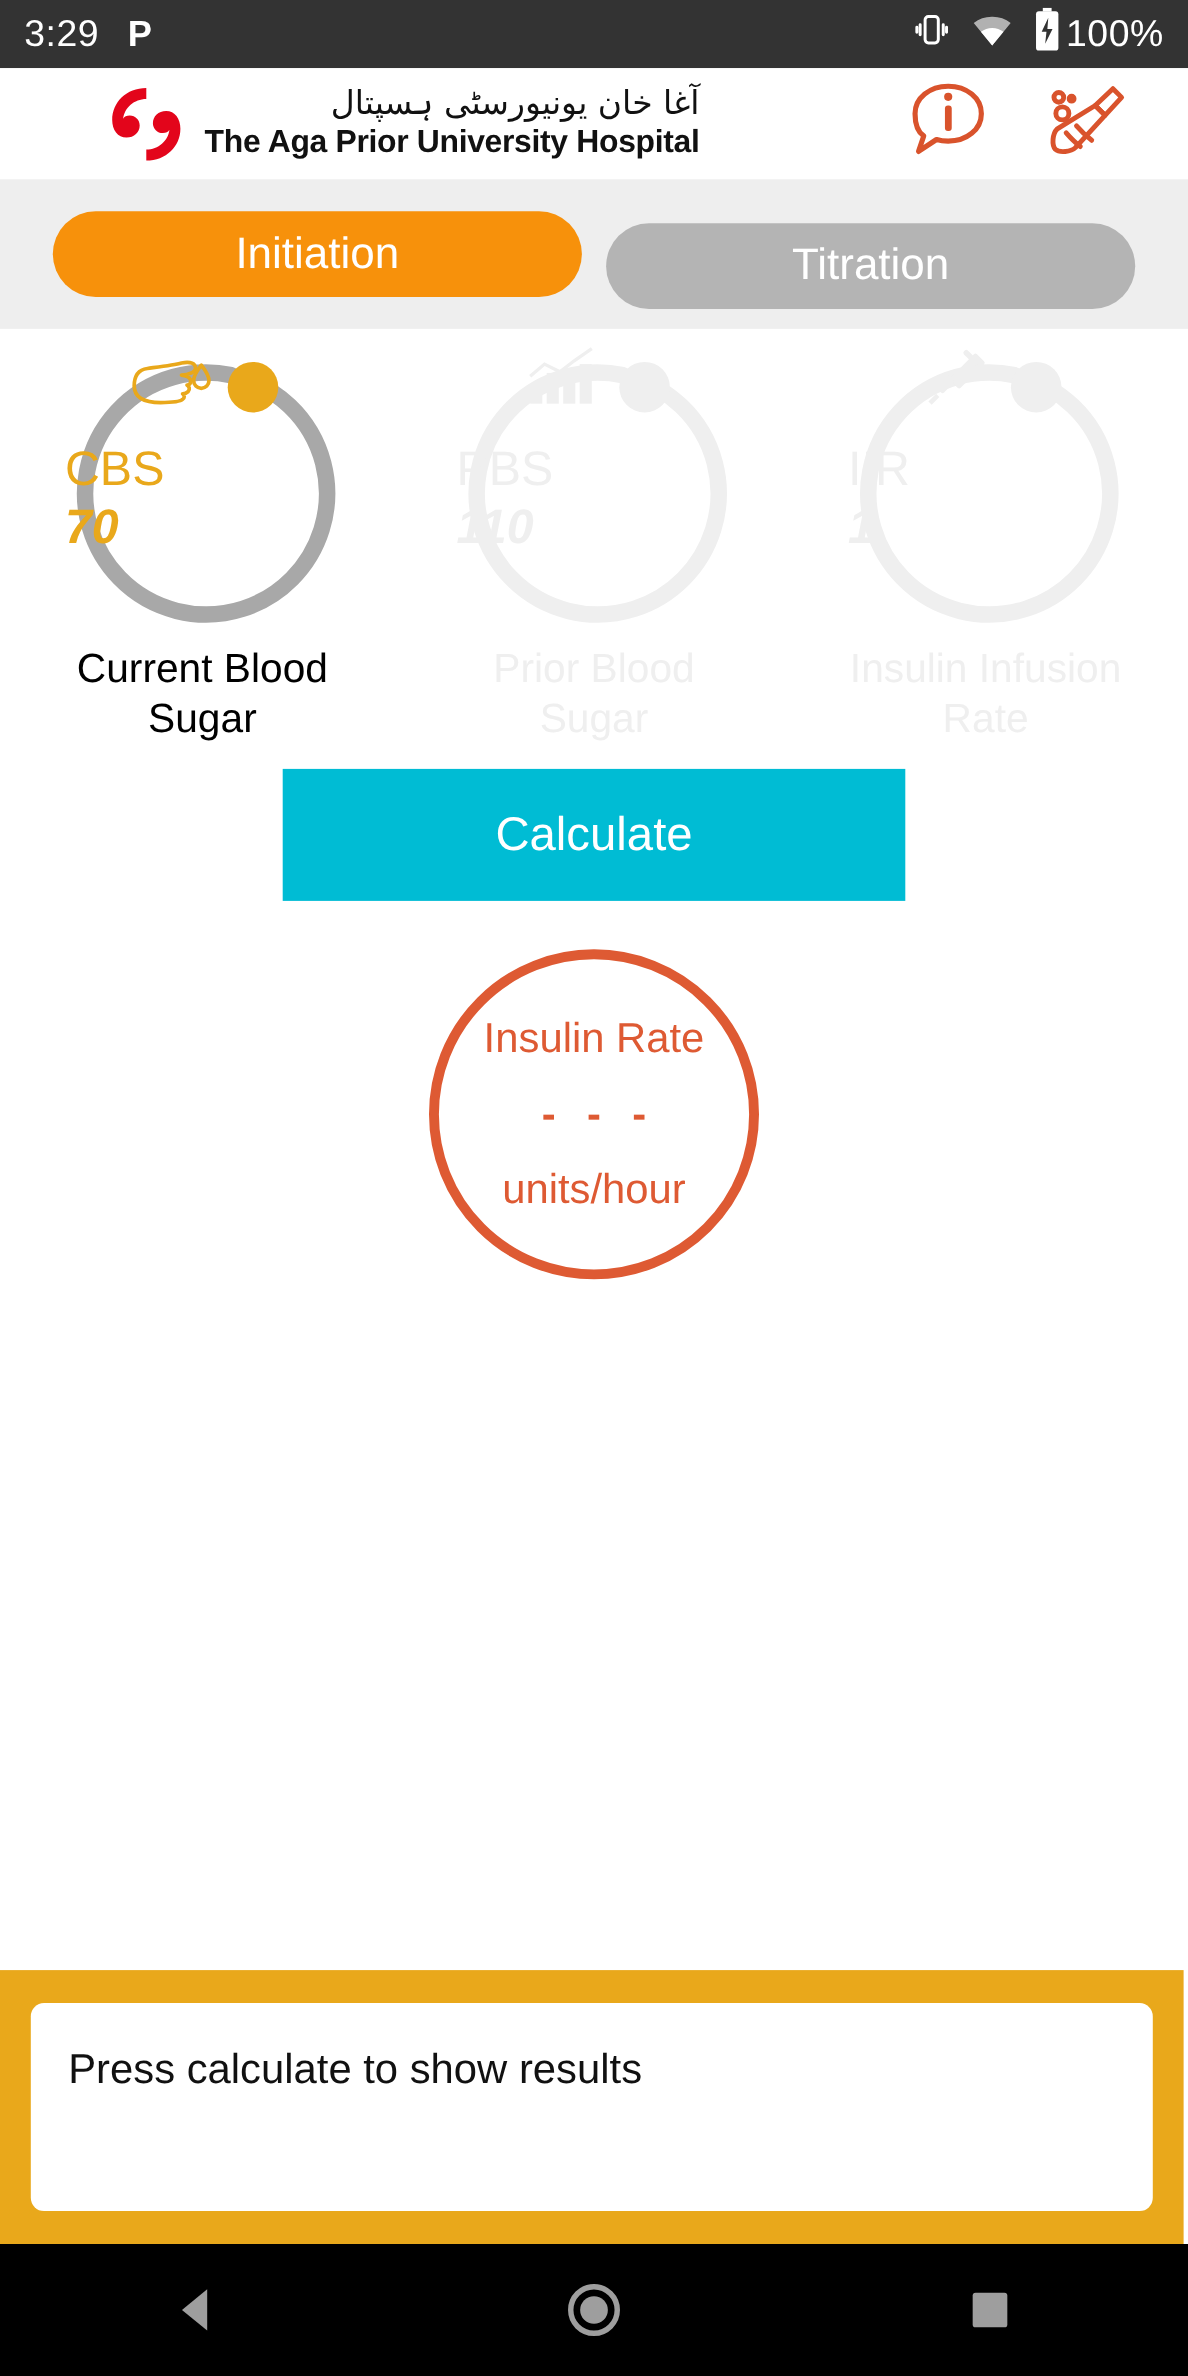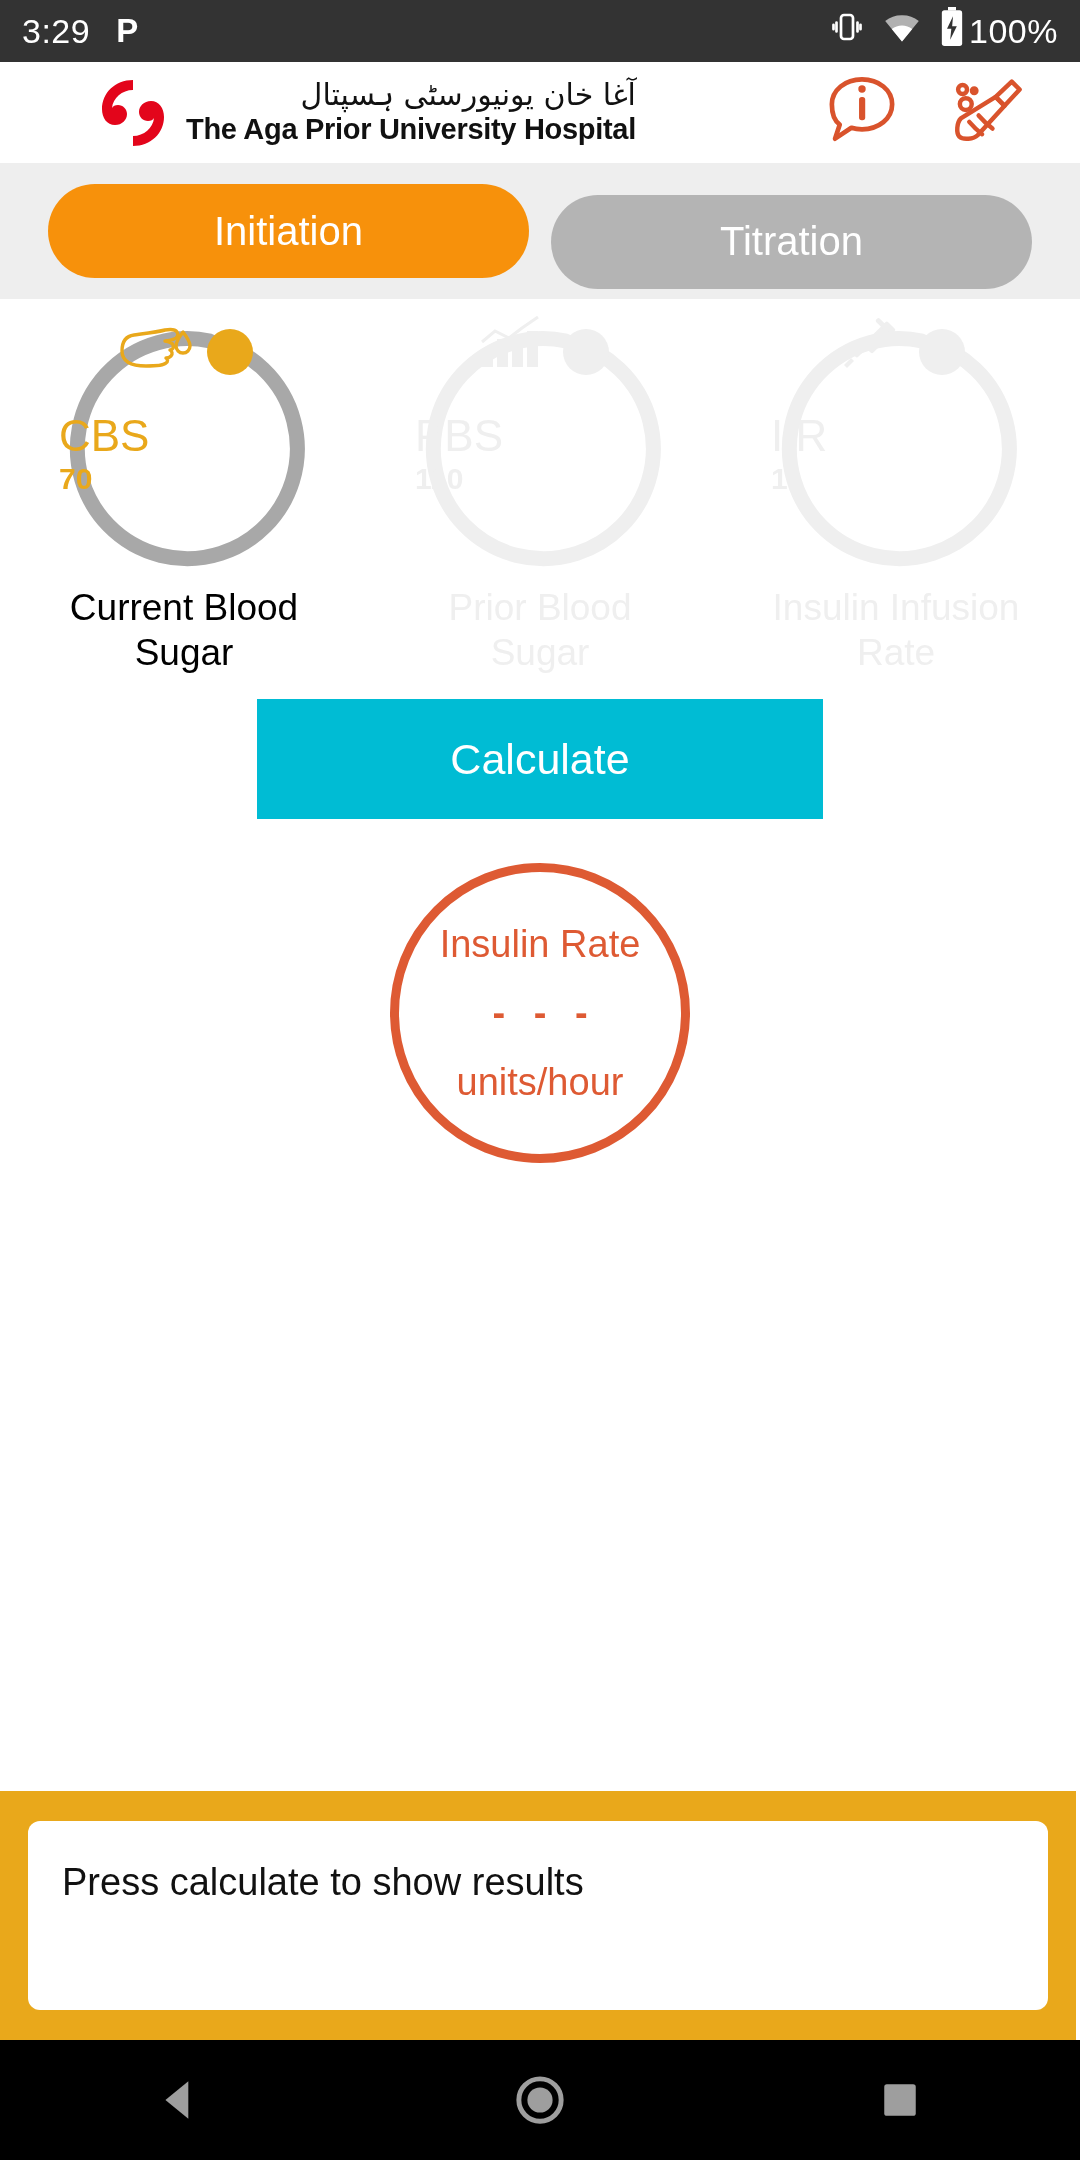--- a/index.html
+++ b/index.html
@@ -42,21 +42,21 @@
   .hdr-spacer{ flex:1; }
   .hdr-icons{ display:flex; align-items:center; gap:44px; padding-right:14px; }
 
   
   .tabstrip{
     height:136px; background:#eeeeee;
     display:flex; align-items:center; gap:22px;
     padding:0 48px;
   }
   .tab{
-    flex:1; height:94px; border-radius:47px;
+    flex:1; height:78px; border-radius:47px;
     display:flex; align-items:center; justify-content:center;
     font-size:40px; color:#ffffff;
   }
   .tab.active{ background:#F7910B; }
   .tab.inactive{ background:#B4B4B4;margin-top:21px; }
 
   
   .gauges{
     display:flex; padding:18px 6px 0 6px; background:#fff;
   }
@@ -65,21 +65,21 @@
     width:250px; height:250px; position:relative;
   }
   .gauge svg{ position:absolute; inset:0; }
   .gauge-inner{
     position:absolute; inset:0;
     display:flex; flex-direction:column;
     align-items:flex-start; justify-content:center;
     padding-top:26px;
   }
   .g-abbr{ font-size:44px; line-height:1.1; }
-  .g-val{ font-size:30px; font-weight:700; line-height:1.25; }
+  .g-val{ font-size:44px; font-weight:700; line-height:1.25;font-style:italic; }
   .gauge-icon{
     position:absolute; left:50%; top:-6px;
     transform:translateX(-72%);
     width:100px; height:74px;
   }
   .gauge-label{
     margin-top:18px; font-size:37px; text-align:center;
     line-height:1.22; max-width:290px;
   }
   .active-txt{ color:#E9A81B; }

